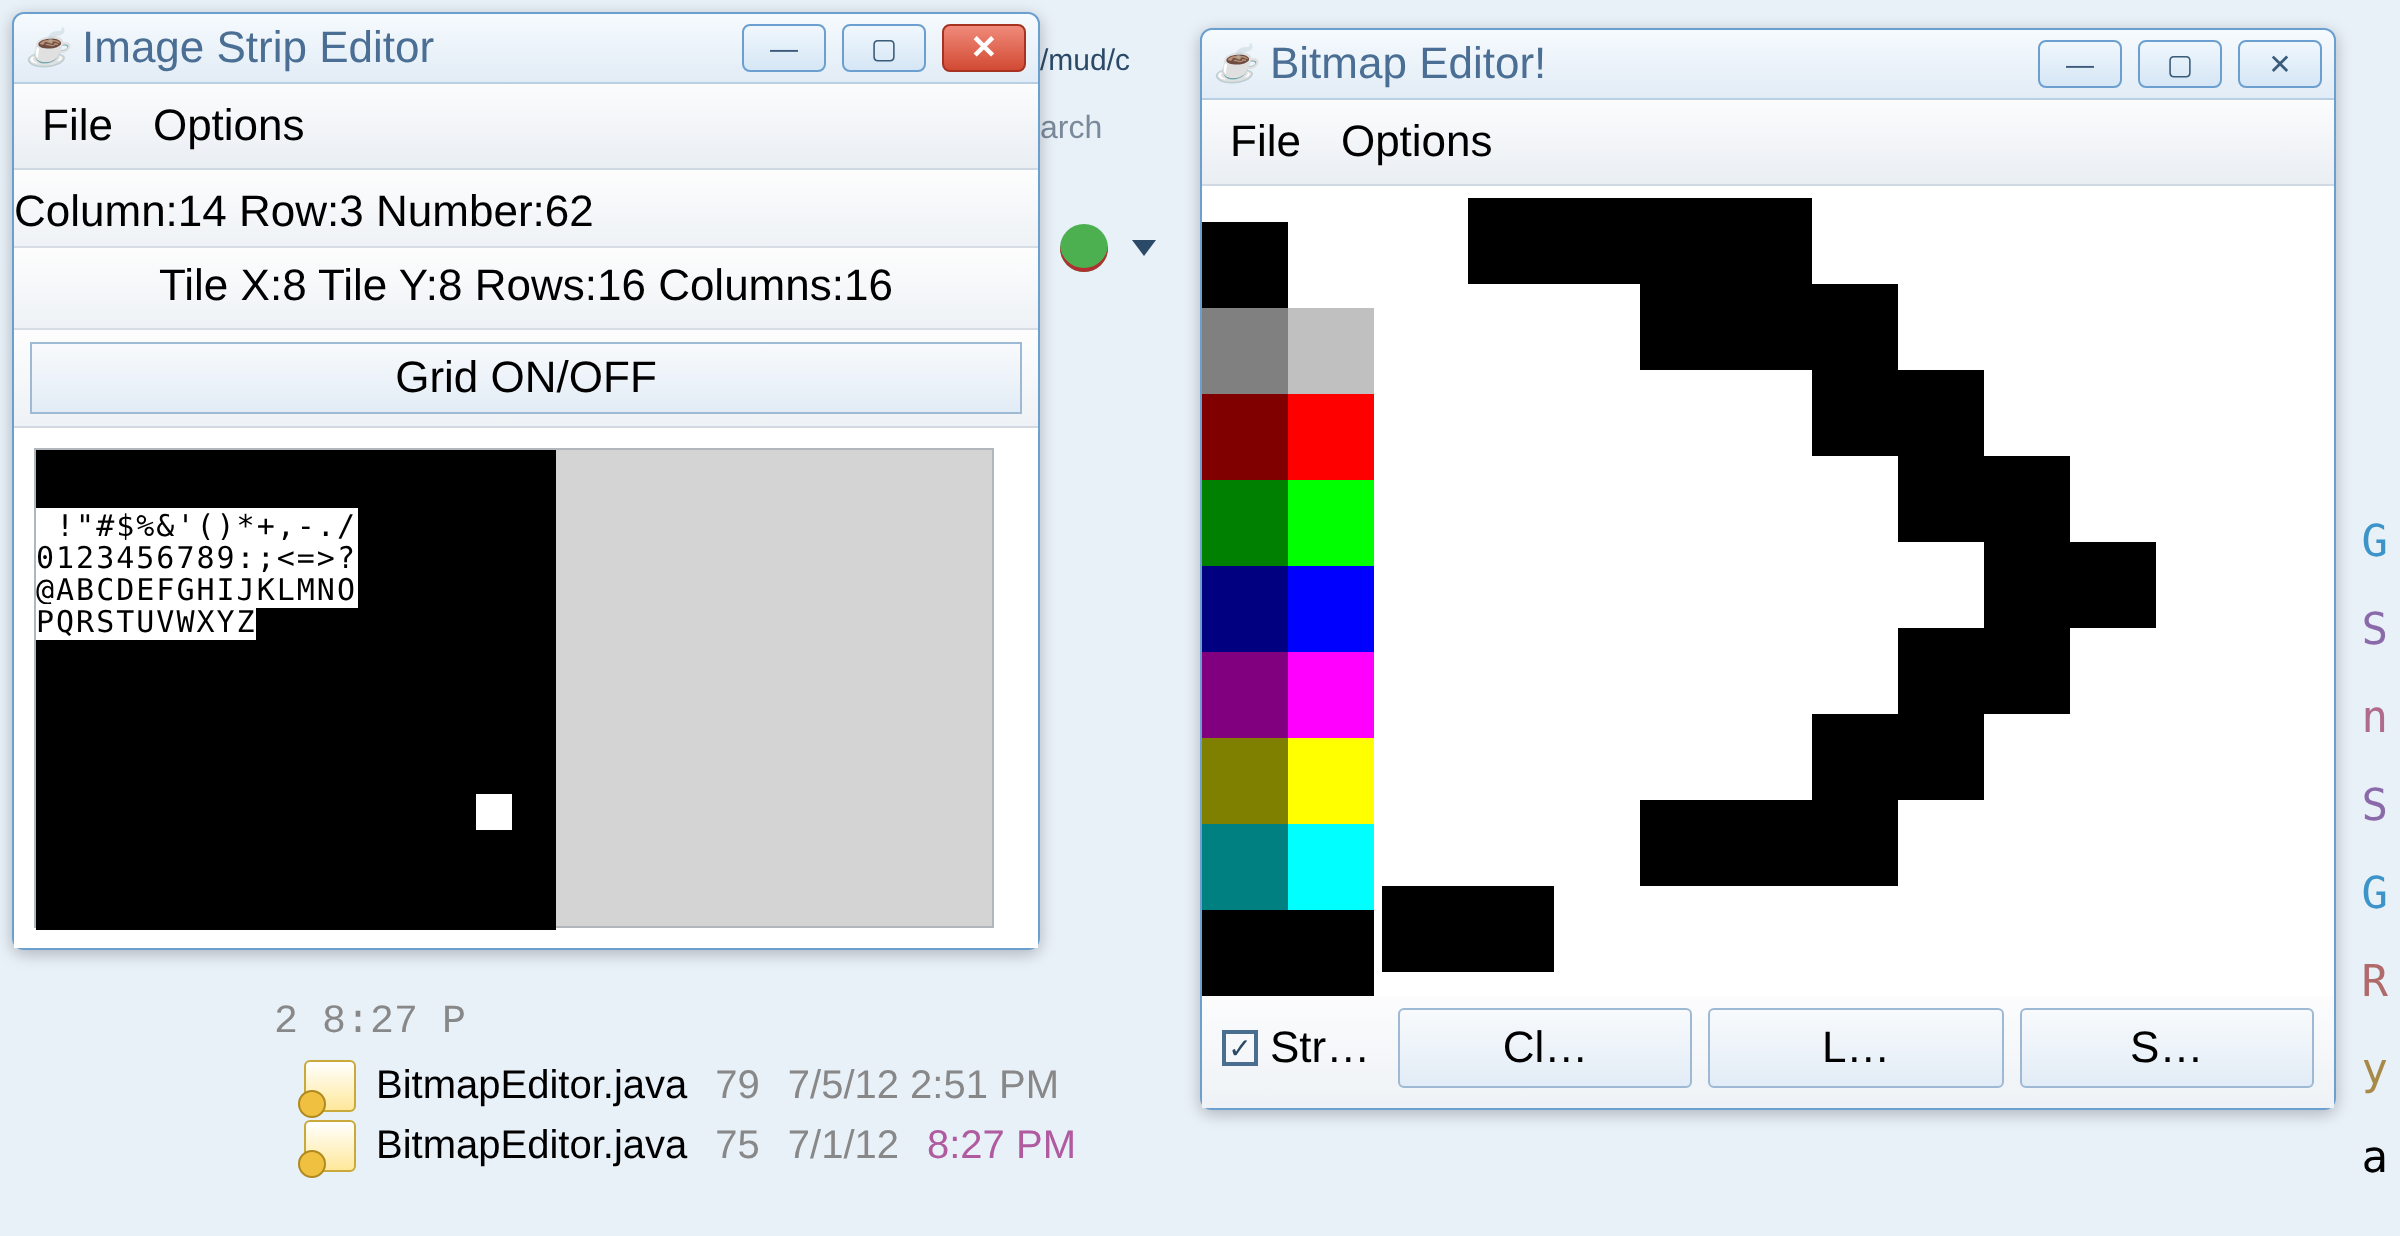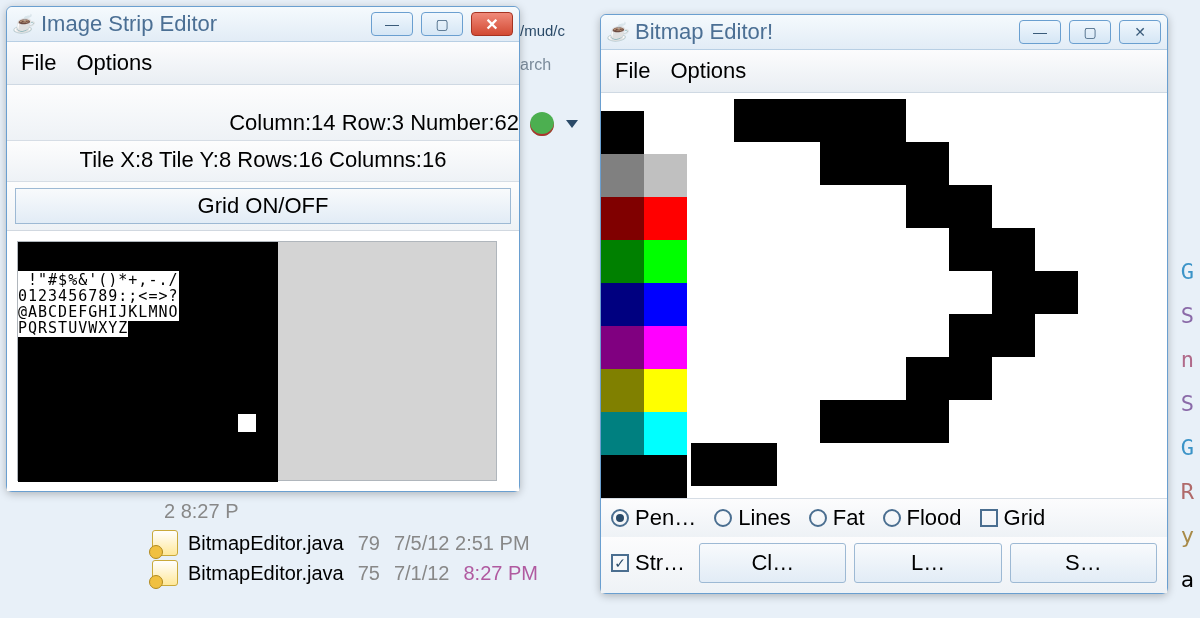--- a/index.html
+++ b/index.html
@@ -62,22 +62,22 @@
   .menubar {
     display: flex;
     gap: 20px;
     padding: 8px 14px;
     background: linear-gradient(#fcfcfd, #e9eef3);
     border-bottom: 1px solid #cfd9e3;
     font-size: 22px;
   }
   .menubar span { cursor: pointer; }
   .infobar {
-    padding: 25px 0 4px 0;
-    text-align: right;
+    padding: 8px 0 4px 0;
+    text-align: left;
     font-size: 22px;
     border-bottom: 1px solid #d6dde5;
     background: linear-gradient(#fdfdfd,#eef2f6);
   }
   .infobar2 {
     padding: 6px 0 8px 0;
     text-align: center;
     font-size: 22px;
     border-bottom: 1px solid #d6dde5;
     background: linear-gradient(#fdfdfd,#eef2f6);
@@ -278,21 +278,21 @@
   .side-letters div.k { color: #000; }
 </style>
 </head>
 <body>
 
 <div class="bg-path">/mud/c</div>
 <div class="bg-search">arch</div>
 <div class="bg-circle"></div>
 <div class="bg-dropdown-caret"></div>
 
-<div class="file-row" style="left:164px; top:500px;">
+<div class="file-row" style="left:137px; top:500px;font-family:Liberation Mono, monospace;">
   <span style="color:#888;">2 8:27 P</span>
 </div>
 <div class="file-row" style="left:152px; top:530px;align-items:center;">
   <div class="file-icon"></div>
   <span class="file-name">BitmapEditor.java</span>
   <span class="file-rev">79</span>
   <span class="file-date">7/5/12 2:51 PM</span>
 </div>
 <div class="file-row" style="left:152px; top:560px;">
   <div class="file-icon"></div>
@@ -407,42 +407,20 @@
           <div class="px" style="left: 258px; top: 215px; width: 43px; height: 43px;"></div>
           <div class="px" style="left: 215px; top: 258px; width: 43px; height: 43px;"></div>
           <div class="px" style="left: 258px; top: 258px; width: 43px; height: 43px;"></div>
           <div class="px" style="left: 129px; top: 301px; width: 43px; height: 43px;"></div>
           <div class="px" style="left: 172px; top: 301px; width: 43px; height: 43px;"></div>
           <div class="px" style="left: 215px; top: 301px; width: 43px; height: 43px;"></div>
           <div class="px" style="left: 0px; top: 344px; width: 43px; height: 43px;"></div>
           <div class="px" style="left: 43px; top: 344px; width: 43px; height: 43px;"></div>
         </div>
     </div>
-    <div class="toolrow">
-      <div class="radio">
-          <span class="r on"></span>
-          <span>Pen…</span>
-        </div>
-      <div class="radio">
-          <span class="r"></span>
-          <span>Lines</span>
-        </div>
-      <div class="radio">
-          <span class="r"></span>
-          <span>Fat</span>
-        </div>
-      <div class="radio">
-          <span class="r"></span>
-          <span>Flood</span>
-        </div>
-      <div class="check">
-          <span class="c"></span>
-          <span>Grid</span>
-        </div>
-    </div>
     <div class="toolrow2">
       <div class="check" style="margin-right:6px;">
           <span class="c">✓</span>
           <span>Str…</span>
         </div>
       <div class="flatbtn">Cl…</div>
       <div class="flatbtn">L…</div>
       <div class="flatbtn">S…</div>
     </div>
   </div>

